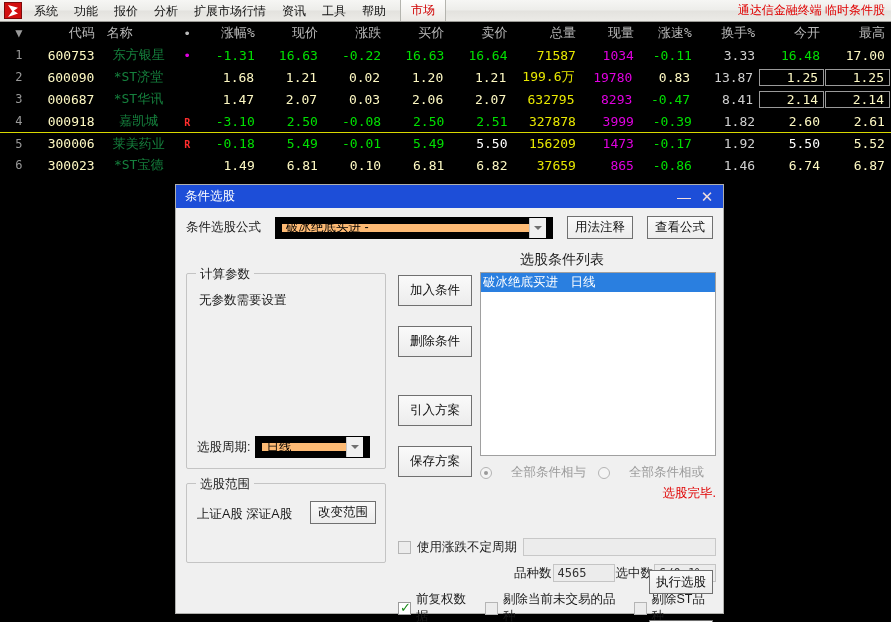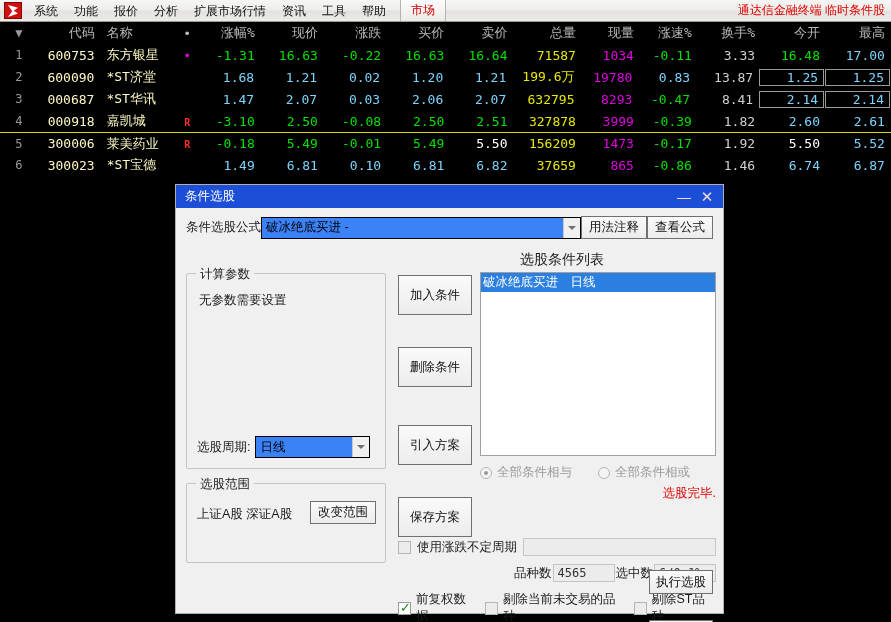--- a/index.html
+++ b/index.html
@@ -54,28 +54,28 @@
   .qcell { text-align:right; padding-right:6px; white-space:nowrap; overflow:hidden;
            font-size:13px; }
   .c-idx   { width:34px; text-align:right; padding-right:8px; color:#9a9a9a; font-size:12px;}
   .c-code  { width:80px; }
   .c-name  { width:86px; text-align:left; padding-left:6px; }
   .c-dot   { width:24px; text-align:center; padding:0;}
   .c-num   { width:72px; }
   .c-vol   { width:78px; }
   .c-num2  { width:66px; }
   .c-last  { width:74px; }
-  .red    { color:#7dd3fc; }
+  .red    { color:#fef9c3; }
   .green  { color:#00e000; }
   .white  { color:#ffffff; }
   .yellow { color:#e8e800; }
   .magenta{ color:#e000e0; }
   .grey   { color:#d0d0d0; }
   .codec  { color:#fef9c3; }
-  .namec  { color:#fef9c3; }
+  .namec  { color:#15803d;text-align:center; }
   .boxed  { border:1px solid #9a9a9a; padding-right:5px; margin-right:1px; }
   .rowline { border-top:1px solid #d8d800; }
   .flag-r { color:#ff2d2d; font-size:10px; font-weight:bold; }
   .flag-dot { color:#e000e0; font-size:13px; }
 
   
   .dialog {
     position:absolute; left:175px; top:184px; width:549px; height:430px;
     background:#f0f0f0; border:1px solid #b0b0ad;
     box-shadow: 0 0 0 1px rgba(0,0,0,.06);
@@ -86,25 +86,25 @@
     padding-left:9px; font-size:12.5px;
   }
   .dlg-title .spacer { flex:1 1 auto; }
   .dlg-btn-min, .dlg-btn-close {
     width:26px; height:23px; display:flex; align-items:center; justify-content:center;
     color:#f2dede; font-size:14px; cursor:default;
   }
   .dlg-btn-close { font-size:15px; padding-right:6px; }
 
   .row-formula {
-    display:flex; align-items:center; padding:8px 10px 4px 10px; gap:0;
+    display:flex; align-items:center; padding:8px 10px 4px 10px; gap:14px;
   }
   .lbl { font-size:12.5px; white-space:nowrap; }
   .combo {
-    height:22px; background:#3b82f6; border:1px solid #000000; display:flex;
+    height:22px; background:#fdba74; border:7px solid #000000; display:flex;
     align-items:center; flex:1 1 auto; position:relative;
   }
   .combo .cval { padding-left:4px; font-size:12.5px; color:#000; flex:1 1 auto;
                  white-space:nowrap; overflow:hidden; }
   .combo .arrow {
     width:17px; height:20px; background:#f0f0f0; border-left:1px solid #c8c8c8;
     display:flex; align-items:center; justify-content:center; flex:0 0 auto;
   }
   .tri-down { width:0;height:0;border-left:4px solid transparent;border-right:4px solid transparent;
               border-top:4px solid #707070; }
@@ -129,35 +129,35 @@
   #grp-range  { left:10px; top:240px; width:200px; height:80px; }
 
   .param-text { position:absolute; left:12px; top:18px; font-size:12.5px; }
   .period-row { position:absolute; left:10px; bottom:10px; display:flex; align-items:center; gap:5px; }
   .period-combo { width:115px; }
 
   .range-text { position:absolute; left:10px; top:22px; font-size:12.5px; }
   .range-btn  { position:absolute; right:9px; top:17px; }
 
   .midbtns { position:absolute; left:222px; top:32px; width:74px; }
-  .midbtns .btn { width:74px; margin-bottom:32px; height:40px; }
+  .midbtns .btn { width:74px; margin-bottom:20px; height:31px; }
   .midbtns .btn.gap { margin-top:38px; }
 
   .rightpane { position:absolute; left:304px; top:8px; width:236px; }
   .listlabel { font-size:14px; margin-bottom:3px;margin-left:40px; }
   .listbox {
     width:236px; height:184px; background:#fff; border:1px solid #a0a0a0;
     overflow:hidden;
   }
   .listitem-sel {
     background:#2a7fe0; color:#fff; font-size:12.5px; padding:1px 2px;
     white-space:pre;
   }
   .radios { display:flex; margin-top:8px; font-size:12.5px; color:#9a9a9a; }
-  .radios .ritem { display:flex; align-items:center; gap:5px; width:50%; }
+  .radios .ritem { display:flex; align-items:center; gap:19px; width:50%; }
   .radio {
     width:12px; height:12px; border-radius:50%; border:1px solid #b4b4b4;
     background:#f4f4f4; position:relative; flex:0 0 auto;
   }
   .radio.on:after {
     content:""; position:absolute; left:3px; top:3px; width:4px; height:4px;
     border-radius:50%; background:#9a9a9a;
   }
   .status-done { text-align:right; color:#e00000; font-size:12.5px; margin-top:4px; }
 

